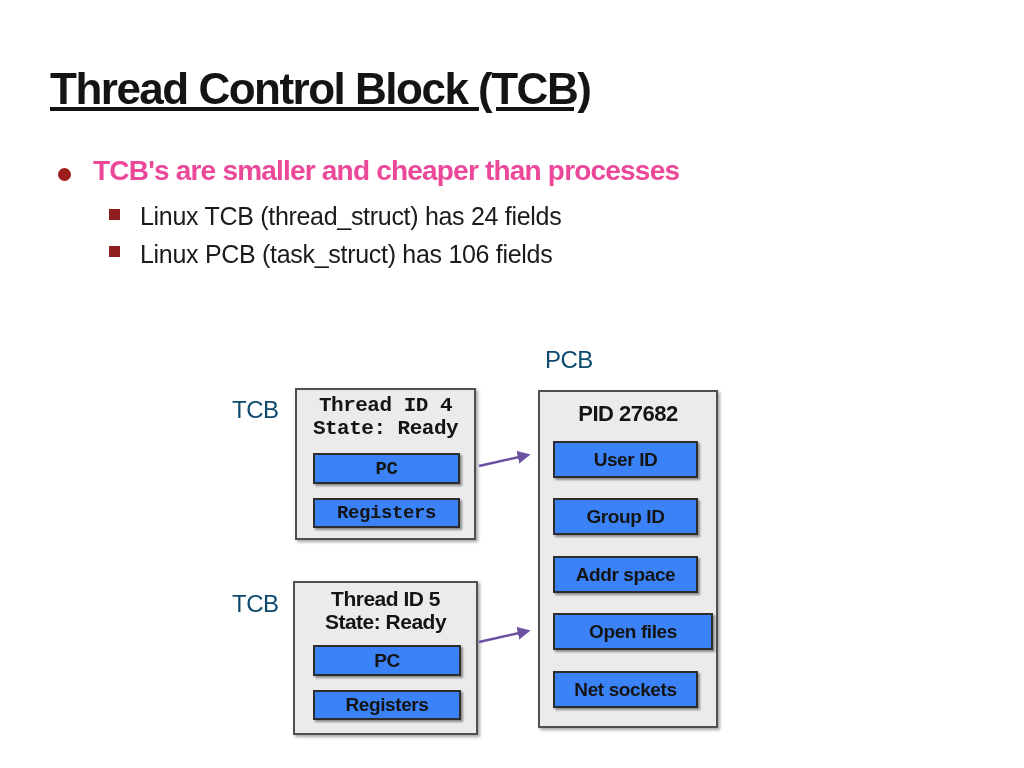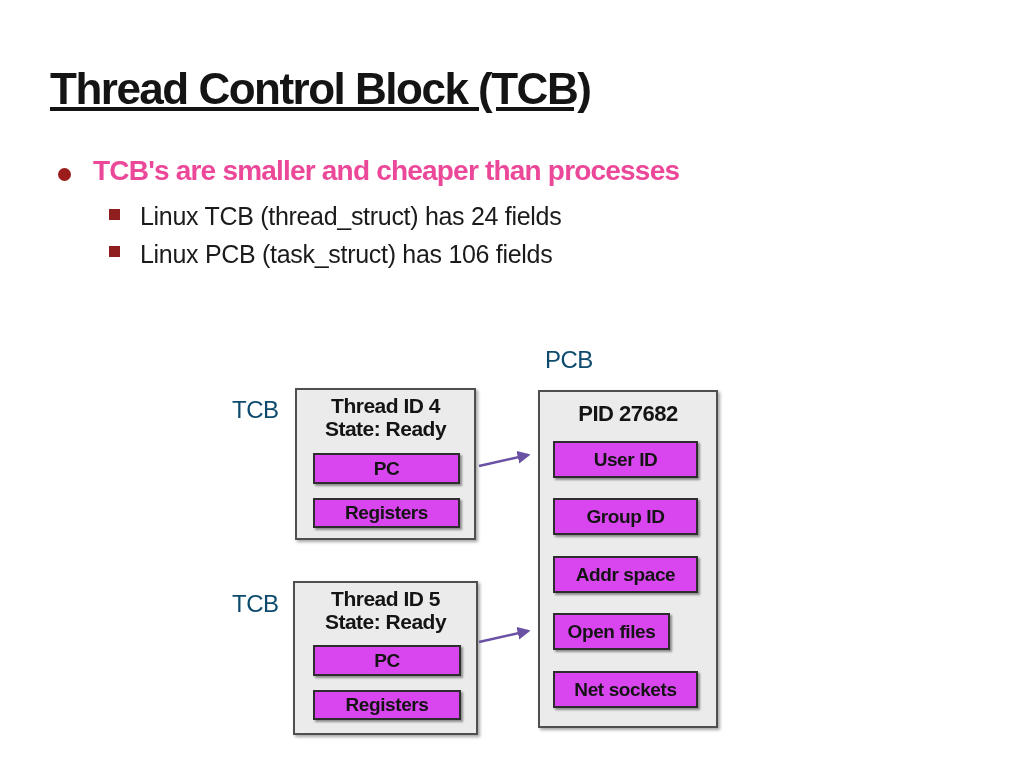--- a/index.html
+++ b/index.html
@@ -52,57 +52,57 @@
   .lbl-pcb  { left: 545px; top: 346px; }
   .lbl-tcb1 { left: 232px; top: 396px; }
   .lbl-tcb2 { left: 232px; top: 590px; }
 
   .outer-box {
     position: absolute; box-sizing: border-box;
     background: #ebebeb;
     border: 2px solid #4f4f4f;
     box-shadow: 2px 2px 3px rgba(0,0,0,0.35);
   }
-  .tcb-box-1 { left: 295px; top: 388px; width: 181px; height: 152px; }
+  .tcb-box-1 { left: 295px; top: 388px; width: 181px; height: 152px; font-family: Liberation Mono, monospace; }
   .tcb-box-2 { left: 293px; top: 581px; width: 185px; height: 154px; }
   .pcb-box   { left: 538px; top: 390px; width: 180px; height: 338px; }
 
   .box-header {
     position: absolute; left: 0; right: 0; top: 4px;
     text-align: center;
     font-size: 21px; font-weight: 700; line-height: 23px;
     letter-spacing: -0.5px; color: #141414;
   }
   .pcb-title {
     position: absolute; left: 0; right: 0; top: 9px;
     text-align: center;
     font-size: 22px; font-weight: 700;
     letter-spacing: -0.5px; color: #141414;
   }
 
   .field-box {
     position: absolute; box-sizing: border-box;
-    background: #d946ef;
+    background: #3b82f6;
     border: 2px solid #2d2d2d;
     box-shadow: 2px 2px 2px rgba(0,0,0,0.4);
     display: flex; align-items: center; justify-content: center;
     font-size: 19px; font-weight: 700; letter-spacing: -0.4px;
     color: #141414; white-space: nowrap;
   }
   
   .tcb-box-1 .f-pc  { left: 16px; top: 63px;  width: 147px; height: 31px; }
   .tcb-box-1 .f-reg { left: 16px; top: 108px; width: 147px; height: 30px; }
   
   .tcb-box-2 .f-pc  { left: 18px; top: 62px;  width: 148px; height: 31px; }
   .tcb-box-2 .f-reg { left: 18px; top: 107px; width: 148px; height: 30px; }
   
   .pcb-box .f-0 { left: 13px; top: 49px;  width: 145px; height: 37px; }
   .pcb-box .f-1 { left: 13px; top: 106px; width: 145px; height: 37px; }
   .pcb-box .f-2 { left: 13px; top: 164px; width: 145px; height: 37px; }
-  .pcb-box .f-3 { left: 13px; top: 221px; width: 117px; height: 37px; }
+  .pcb-box .f-3 { left: 13px; top: 221px; width: 160px; height: 37px; }
   .pcb-box .f-4 { left: 13px; top: 279px; width: 145px; height: 37px; }
 
   .arrow-layer {
     position: absolute; left: 0; top: 0;
     width: 1024px; height: 768px;
     pointer-events: none;
   }
 </style>
 </head>
 <body>

